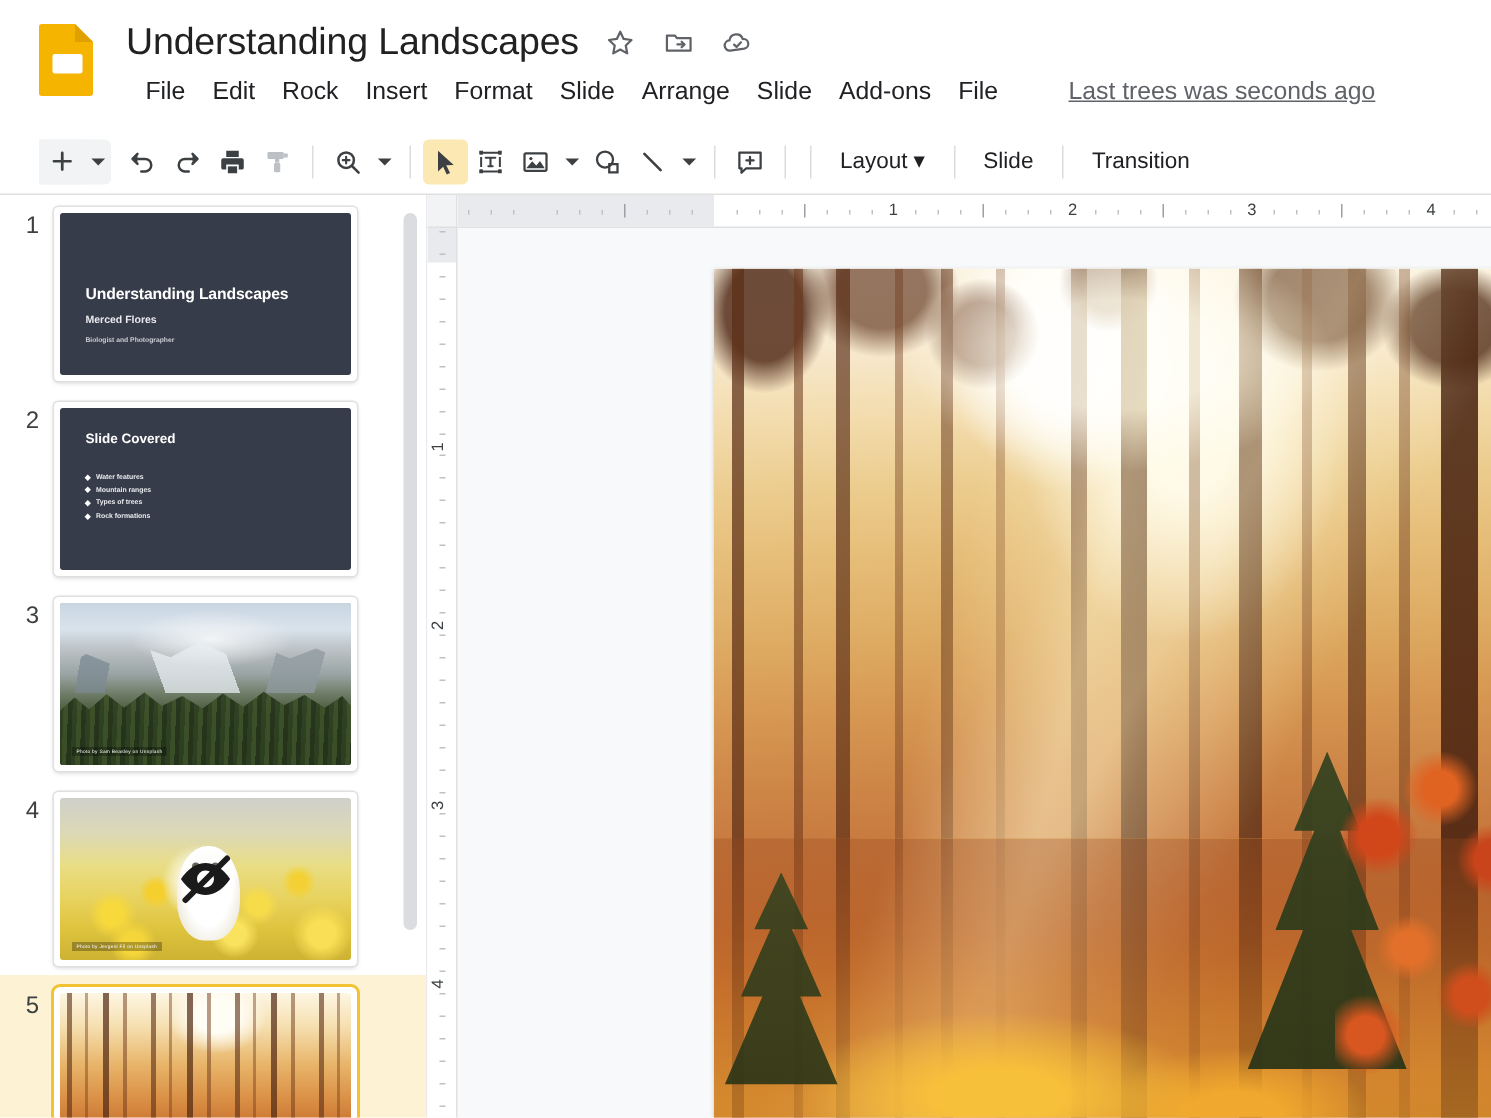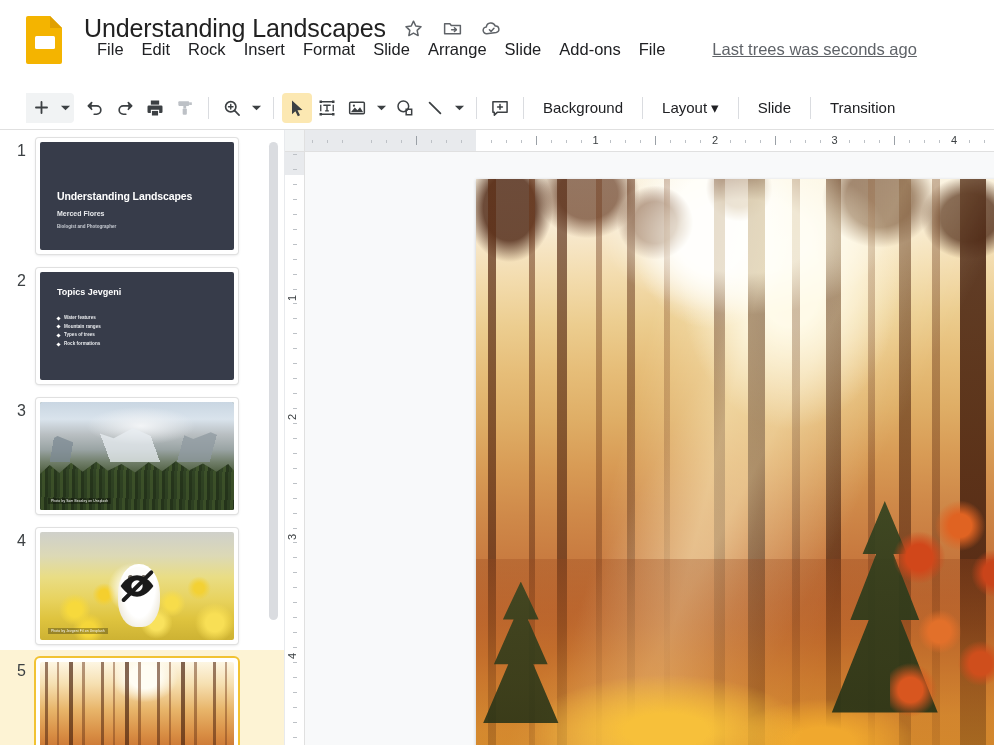--- a/index.html
+++ b/index.html
@@ -27,21 +27,21 @@
   #doc-title {
     font-size: 25px; color: #212121; font-weight: 400;
     letter-spacing: -0.1px; white-space: nowrap;
   }
   .title-icon {
     margin-left: 17px; width: 22px; height: 22px;
     display: inline-flex; align-items: center; justify-content: center;
     cursor: pointer;
   }
   #menu-row {
-    position: absolute; left: 88px; top: 36px; height: 26px;
+    position: absolute; left: 88px; top: 48px; height: 26px;
     display: flex; align-items: center; gap: 0px;
   }
   .menu-item {
     font-size: 16.5px; color: #202124; padding: 0 9px;
     white-space: nowrap; cursor: pointer; line-height: 26px;
   }
   #last-edit {
     font-size: 16.5px; color: #5f6368; margin-left: 38px;
     text-decoration: underline; cursor: pointer; white-space: nowrap;
   }
@@ -548,21 +548,20 @@
 
   <div class="tb-btn">
     <svg width="20" height="20" viewBox="0 0 24 24" fill="none" stroke="#3c4043" stroke-width="1.8" stroke-linejoin="round">
       <path d="M3.5 4.5 H20.5 V17 H9 L5.2 20.6 V17 H3.5 z"></path>
       <path d="M12 7.8 V13.6 M9.1 10.7 H14.9" stroke-linecap="round"></path>
     </svg>
   </div>
 
   <div class="tb-sep"></div>
 
-  <div class="tb-text">Background</div>
   <div class="tb-sep"></div>
   <div class="tb-text"><span>Layout</span><span class="tb-text-caret">▾</span></div>
   <div class="tb-sep"></div>
   <div class="tb-text">Slide</div>
   <div class="tb-sep"></div>
   <div class="tb-text">Transition</div>
 </div>
 
 <div id="main">
 
@@ -576,21 +575,21 @@
           <div class="t1-name">Merced Flores</div>
           <div class="t1-role">Biologist and Photographer</div>
         </div>
       </div>
     </div>
 
     <div class="thumb-row">
       <div class="thumb-num">2</div>
       <div class="thumb-wrap">
         <div class="thumb-inner thumb-dark">
-          <div class="t2-title">Topics Jevgeni</div>
+          <div class="t2-title">Slide Covered</div>
           <div class="t2-list">
             <div class="t2-li">
                 <span class="t2-bullet"></span>
                 <span>Water features</span>
               </div>
             <div class="t2-li">
                 <span class="t2-bullet"></span>
                 <span>Mountain ranges</span>
               </div>
             <div class="t2-li">

